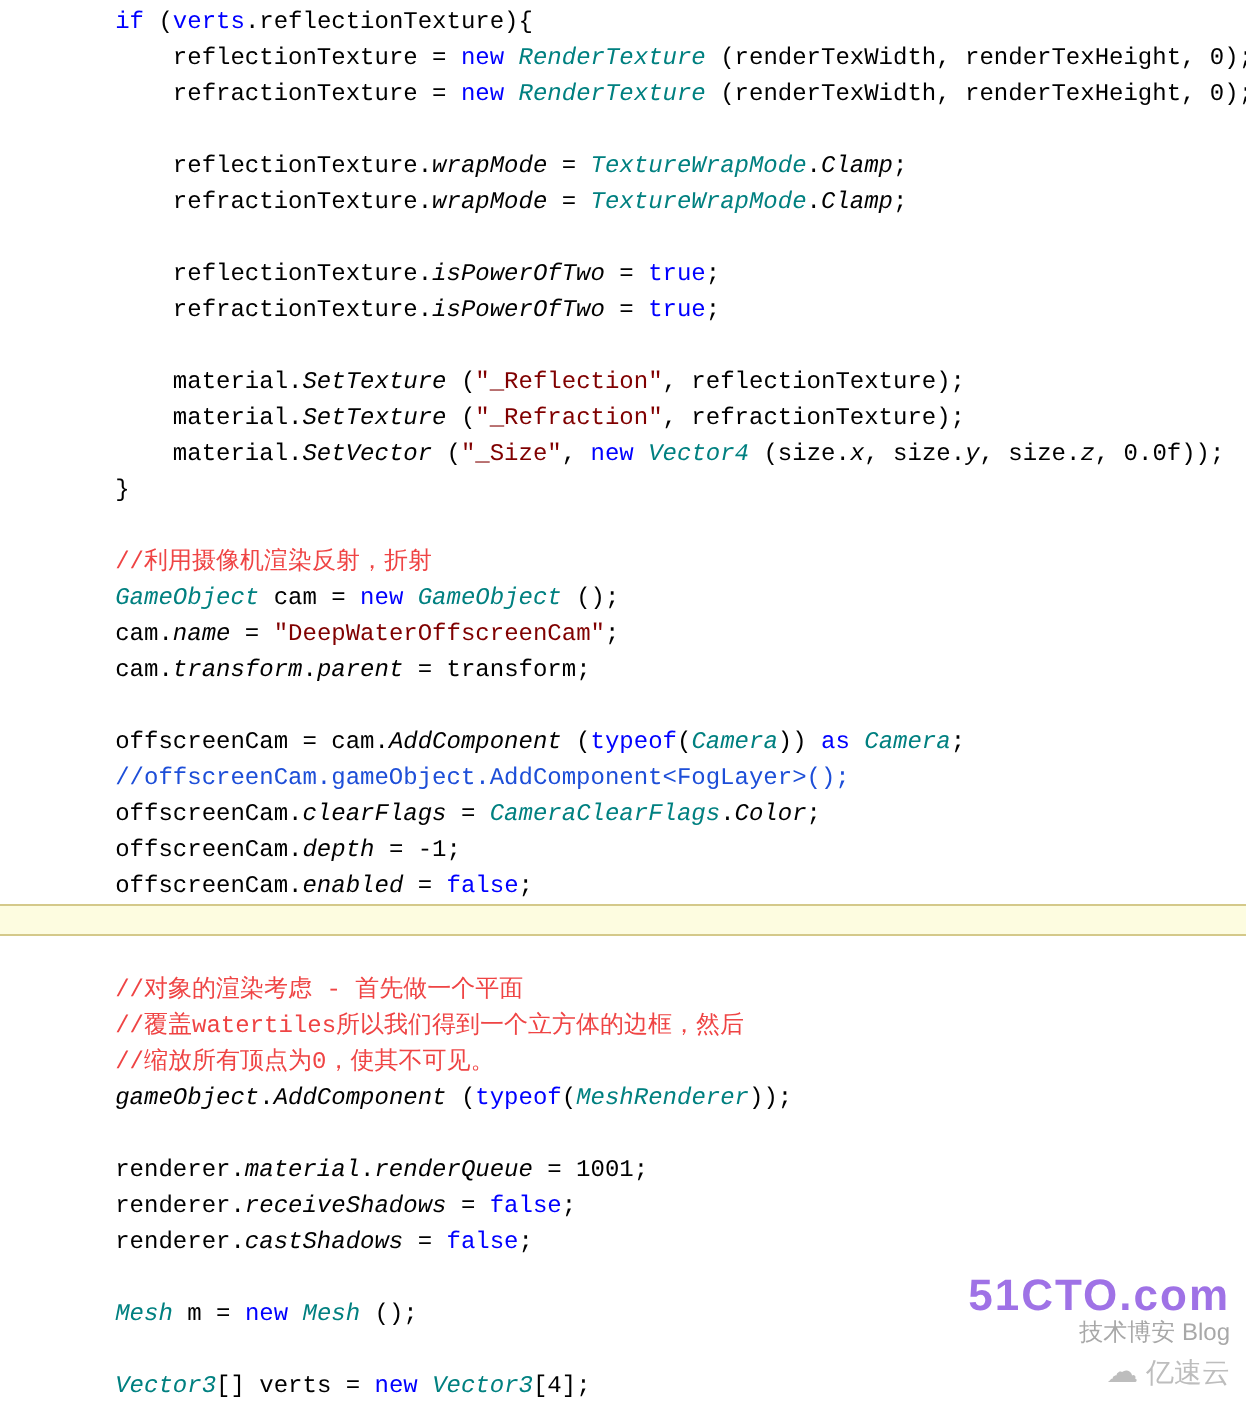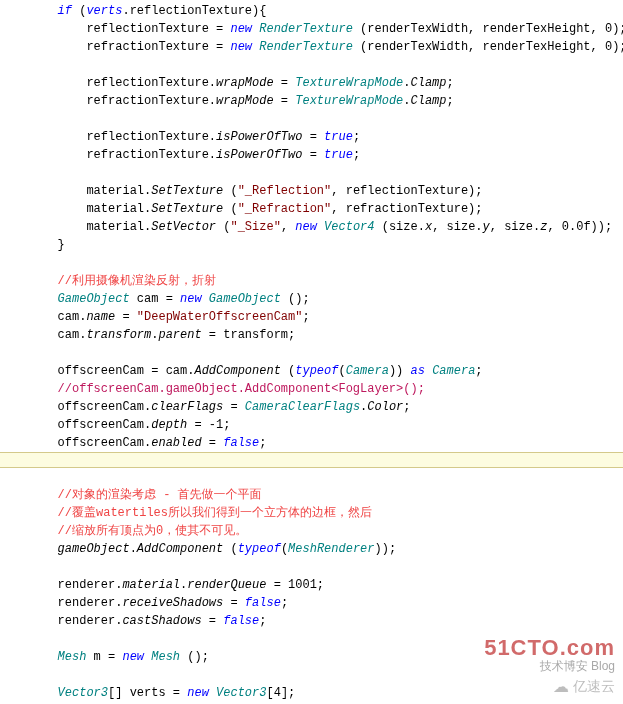--- a/index.html
+++ b/index.html
@@ -14,25 +14,25 @@
     height: 704px;
     overflow: hidden;
     position: relative;
   }
   pre {
     margin: 0;
     padding: 2px 0 0 0;
     white-space: pre;
     font-family: inherit;
   }
-  .kw { color: #0000ff; font-style: italic; }       
+  .kw { color: #0000ff; }       
   .type { color: #008080; font-style: italic; } 
   .str { color: #800000; }
   .comment-g { color: #ef4444; }
-  .comment-grey { color: #be185d; }
+  .comment-grey { color: #1d4ed8; }
   .id { color: #000000; }
   .prop { font-style: italic; }
   .hl-line {
     background: #fdfce0;
     border-top: 1px solid #d4c98a;
     border-bottom: 1px solid #d4c98a;
     display: block;
     width: 100%;
     height: 14px;
     line-height:14px;
@@ -44,21 +44,21 @@
     text-align: right;
     font-family: Arial, sans-serif;
     color: #888888;
     opacity: 0.65;
     pointer-events: none;
   }
   .wm-top {
     font-size: 22px;
     font-weight: bold;
     letter-spacing: 1px;
-    color: #b91c1c;
+    color: #6d28d9;
   }
   .wm-mid {
     font-size: 12px;
     color: #7a7a7a;
   }
   .wm-bot {
     font-size: 14px;
     color: #9a9a9a;
     margin-top: 2px;
   }

